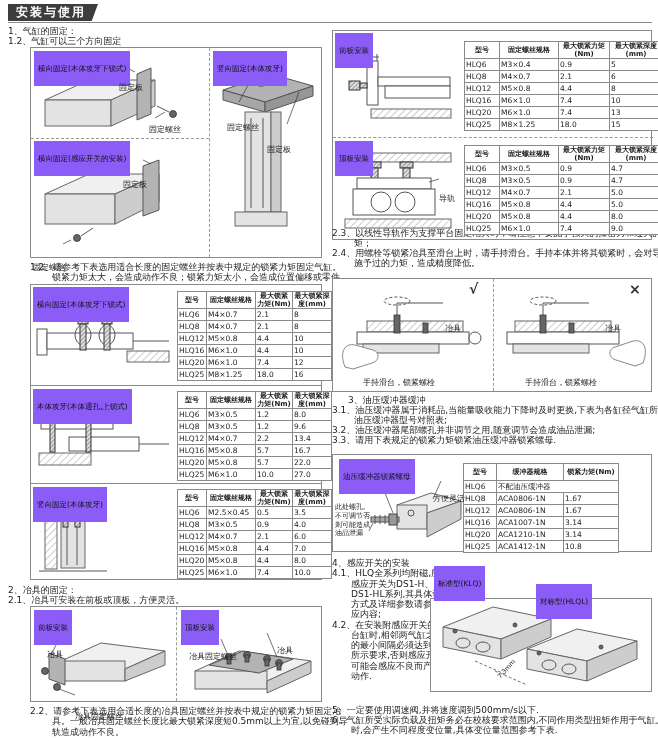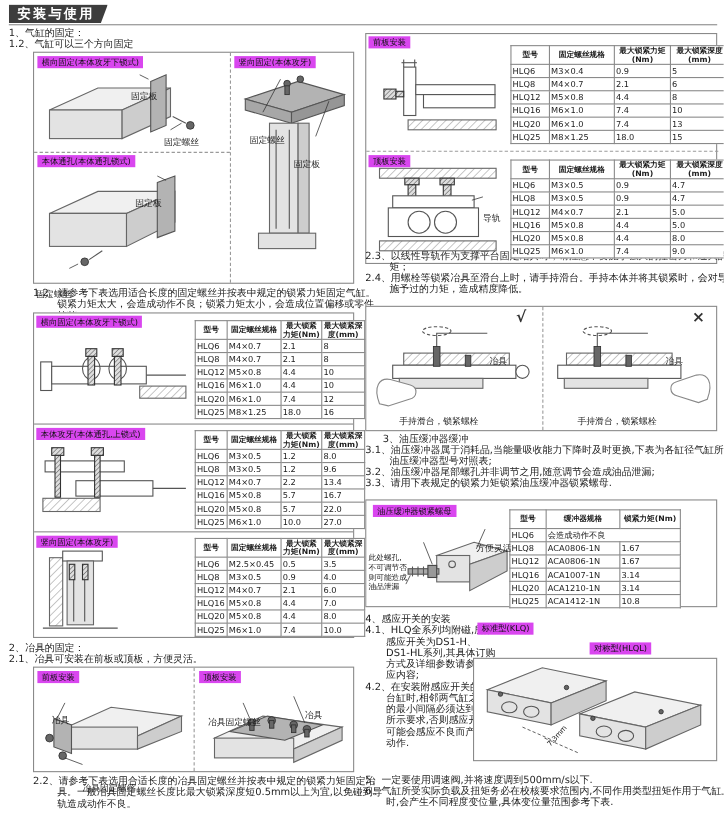--- a/index.html
+++ b/index.html
@@ -9,22 +9,22 @@
   .hang{padding-left:22px;text-indent:-22px;}
   .hang2{padding-left:19px;text-indent:-19px;}
   .hdr-badge{position:absolute;left:8px;top:4px;height:17px;line-height:17px;padding:0 12px 0 8px;
              background:#3d3d3d;color:#fff;font-weight:bold;font-size:12px;letter-spacing:2px;
              clip-path:polygon(0 0,100% 0,93% 100%,0 100%);}
   .hdr-line{position:absolute;left:8px;right:6px;top:22px;height:1px;background:#8a8a8a;}
   .col{position:absolute;top:26px;}
   #left-col{left:6px;width:318px;height:714px;}
   #right-col{left:330px;width:326px;height:714px;}
   .box{position:absolute;border:1px solid #8a8a8a;background:#fff;box-sizing:border-box;}
-  .chip{position:absolute;background:#d946ef;color:#111;font-size:7.5px;line-height:11px;
-        height:11px;padding:0 4px;white-space:nowrap;z-index:3;}
+  .chip{position:absolute;background:#8b5cf6;color:#111;font-size:7.5px;line-height:11px;
+        height:11px;padding:12px 4px;white-space:nowrap;z-index:3;}
   .vdash{position:absolute;top:0;bottom:0;border-left:1px dashed #9a9a9a;}
   .hdash{position:absolute;left:0;border-top:1px dashed #9a9a9a;}
   .hsolid{position:absolute;left:0;right:0;border-top:1px solid #8a8a8a;}
   .lbl{position:absolute;font-size:8px;line-height:1;white-space:nowrap;z-index:4;margin-top:22px;}
   .lbl-s{position:absolute;font-size:7px;line-height:1.25;z-index:4;}
   .cap{position:absolute;font-size:8px;white-space:nowrap;}
   .mark{position:absolute;font-size:14px;font-weight:bold;color:#333;}
   table.spec{border-collapse:collapse;table-layout:fixed;position:absolute;background:#fff;z-index:2;}
   table.spec th,table.spec td{border:1px solid #8a8a8a;padding:0 1px;overflow:hidden;}
   table.spec th{font-size:7px;font-weight:bold;text-align:center;line-height:1.15;height:16px;}
@@ -65,21 +65,21 @@
   <div class="hdr-badge">安装与使用</div>
   <div class="hdr-line"></div>
 
   <div id="left-col" class="col">
     <p class="txt" style="left:2px;top:0;margin:0">1、气缸的固定：</p>
     <p class="txt" style="left:2px;top:10px;margin:0">1.2、气缸可以三个方向固定</p>
 
     <div class="box" style="left:24px;top:21px;width:292px;height:211px">
       <span class="chip" style="left:3px;top:3px">横向固定(本体攻牙下锁式)</span>
       <span class="chip" style="left:182px;top:3px">竖向固定(本体攻牙)</span>
-      <span class="chip" style="left:3px;top:93px">本体通孔(本体通孔锁式)</span>
+      <span class="chip" style="left:3px;top:93px">横向固定(感应开关的安装)</span>
       <div class="vdash" style="left:178px"></div>
       <div class="hdash" style="top:90px;width:178px"></div>
 
       <svg style="left:6px;top:18px" width="168" height="70">
         <polygon class="fT" points="8,34 52,14 118,14 74,34"></polygon>
         <rect class="fF" x="8" y="34" width="66" height="26"></rect>
         <polygon class="fS" points="74,34 118,14 118,40 74,60"></polygon>
         <polygon class="pl" points="100,8 114,2 114,48 100,54"></polygon>
         <line class="ld" x1="98" y1="6" x2="90" y2="2"></line>
         <line class="ld" x1="128" y1="46" x2="118" y2="52"></line>
@@ -549,21 +549,21 @@
           <thead>
             <tr>
               <th>型号</th>
               <th>缓冲器规格</th>
               <th>锁紧力矩(Nm)</th>
             </tr>
           </thead>
           <tbody>
             <tr>
               <td>HLQ6</td>
-              <td colspan="2">会造成动作不良</td>
+              <td colspan="2">不配油压缓冲器</td>
             </tr>
             <tr>
               <td>HLQ8</td>
               <td>ACA0806-1N</td>
               <td>1.67</td>
             </tr>
             <tr>
               <td>HLQ12</td>
               <td>ACA0806-1N</td>
               <td>1.67</td>

